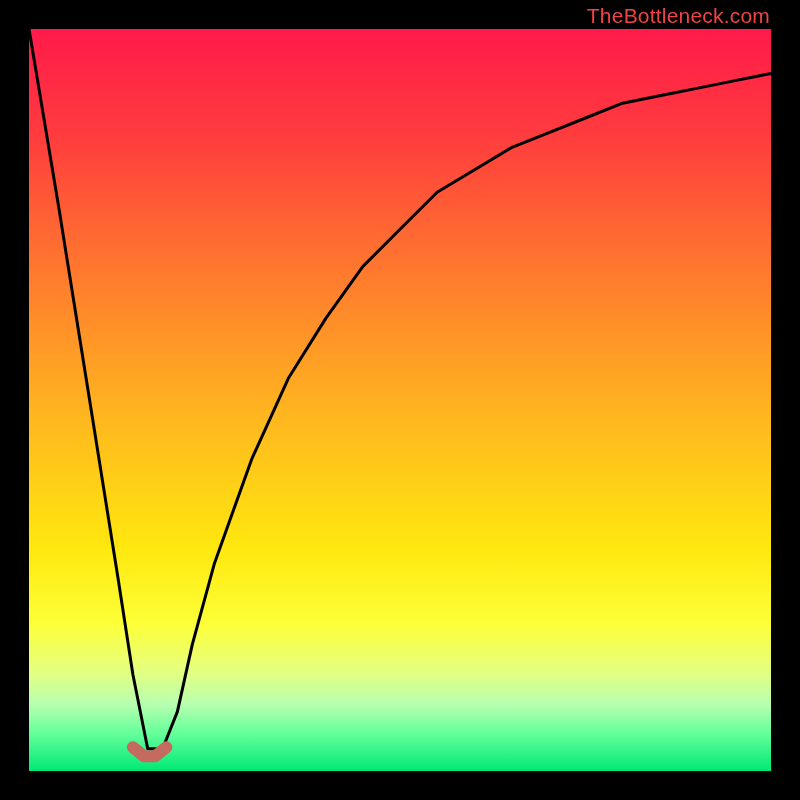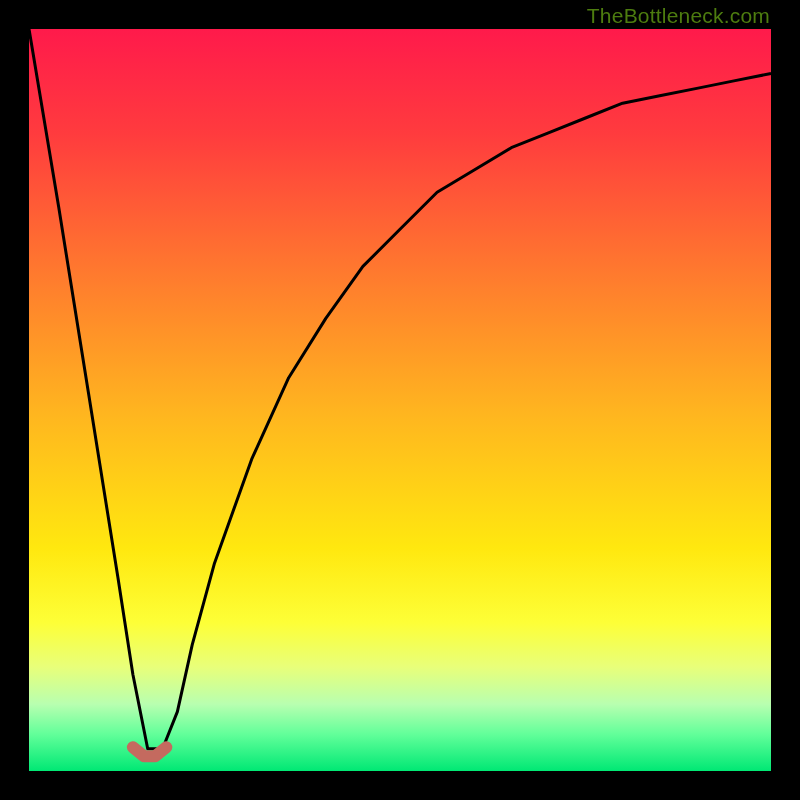--- a/index.html
+++ b/index.html
@@ -24,21 +24,21 @@
     left: 29px;
     top: 29px;
     width: 742px;
     height: 742px;
     
   }
   .watermark {
     position: absolute;
     top: 4px;
     right: 30px;
-    color: #4d7c0f;
+    color: #ef4444;
     font-size: 21px;
     font-weight: 400;
     letter-spacing: 0.2px;
   }
   svg.curve {
     position: absolute;
     left: 29px;
     top: 29px;
     width: 742px;
     height: 742px;

